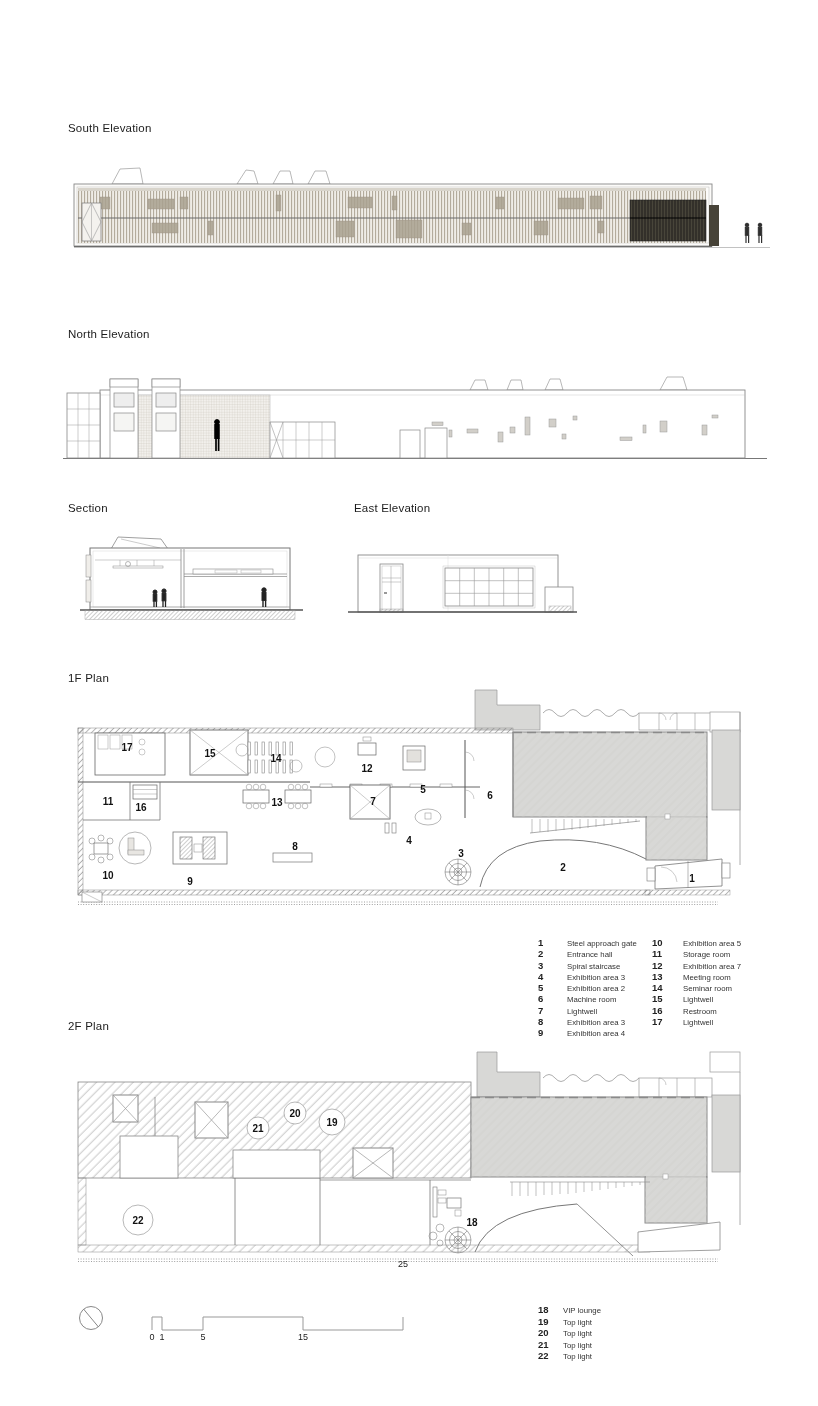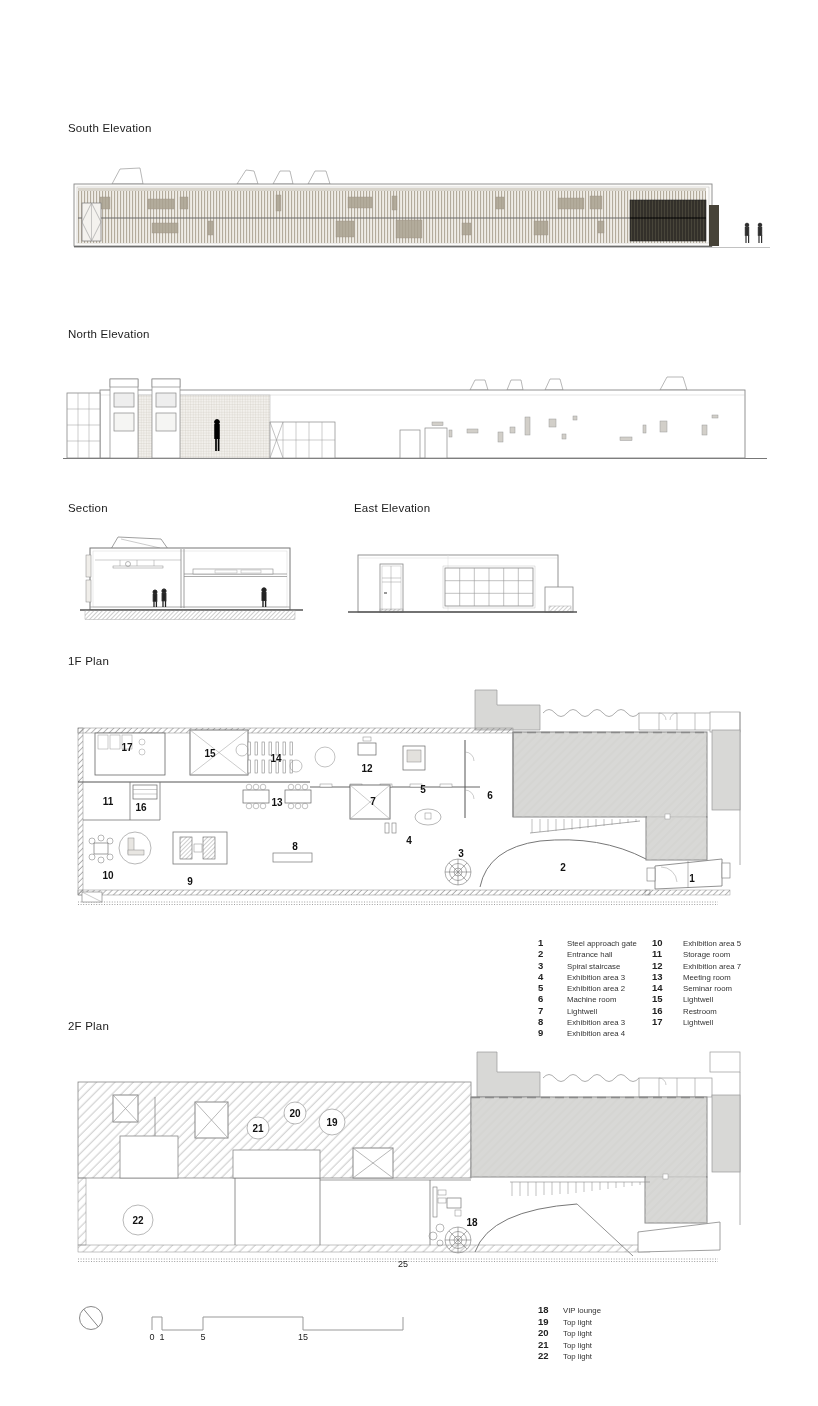--- a/index.html
+++ b/index.html
@@ -48,21 +48,21 @@
       <pattern id="finehatch" width="3" height="3" patternUnits="userSpaceOnUse" patternTransform="rotate(45)">
         <line x1="1.5" y1="0" x2="1.5" y2="3" stroke="#9a9a9a" stroke-width="0.5"></line>
       </pattern>
     </defs>
   </svg>
 
   <span class="title" style="left:68px;top:122px">South Elevation</span>
   <span class="title" style="left:68px;top:328px">North Elevation</span>
   <span class="title" style="left:68px;top:502px">Section</span>
   <span class="title" style="left:354px;top:502px">East Elevation</span>
-  <span class="title" style="left:68px;top:655px">1F Plan</span>
+  <span class="title" style="left:68px;top:672px">1F Plan</span>
   <span class="title" style="left:68px;top:1020px">2F Plan</span>
 
   <svg class="drw" style="left:60px;top:155px" width="720" height="100" viewBox="0 0 720 100">
     <line x1="14" y1="92.5" x2="710" y2="92.5" stroke="#999" stroke-width="0.6"></line>
     <line x1="14" y1="91" x2="652" y2="91" stroke="#555" stroke-width="1.8"></line>
 
     <polygon points="52,29 60,14 80,13 83,29" fill="#fff" stroke="#999" stroke-width="0.7"></polygon>
     <polygon points="177,29 186,15 194,16 198,29" fill="#fff" stroke="#999" stroke-width="0.7"></polygon>
     <polygon points="213,29 220,16 230,16 233,29" fill="#fff" stroke="#999" stroke-width="0.7"></polygon>
     <polygon points="248,29 255,16 266,16 270,29" fill="#fff" stroke="#999" stroke-width="0.7"></polygon>

